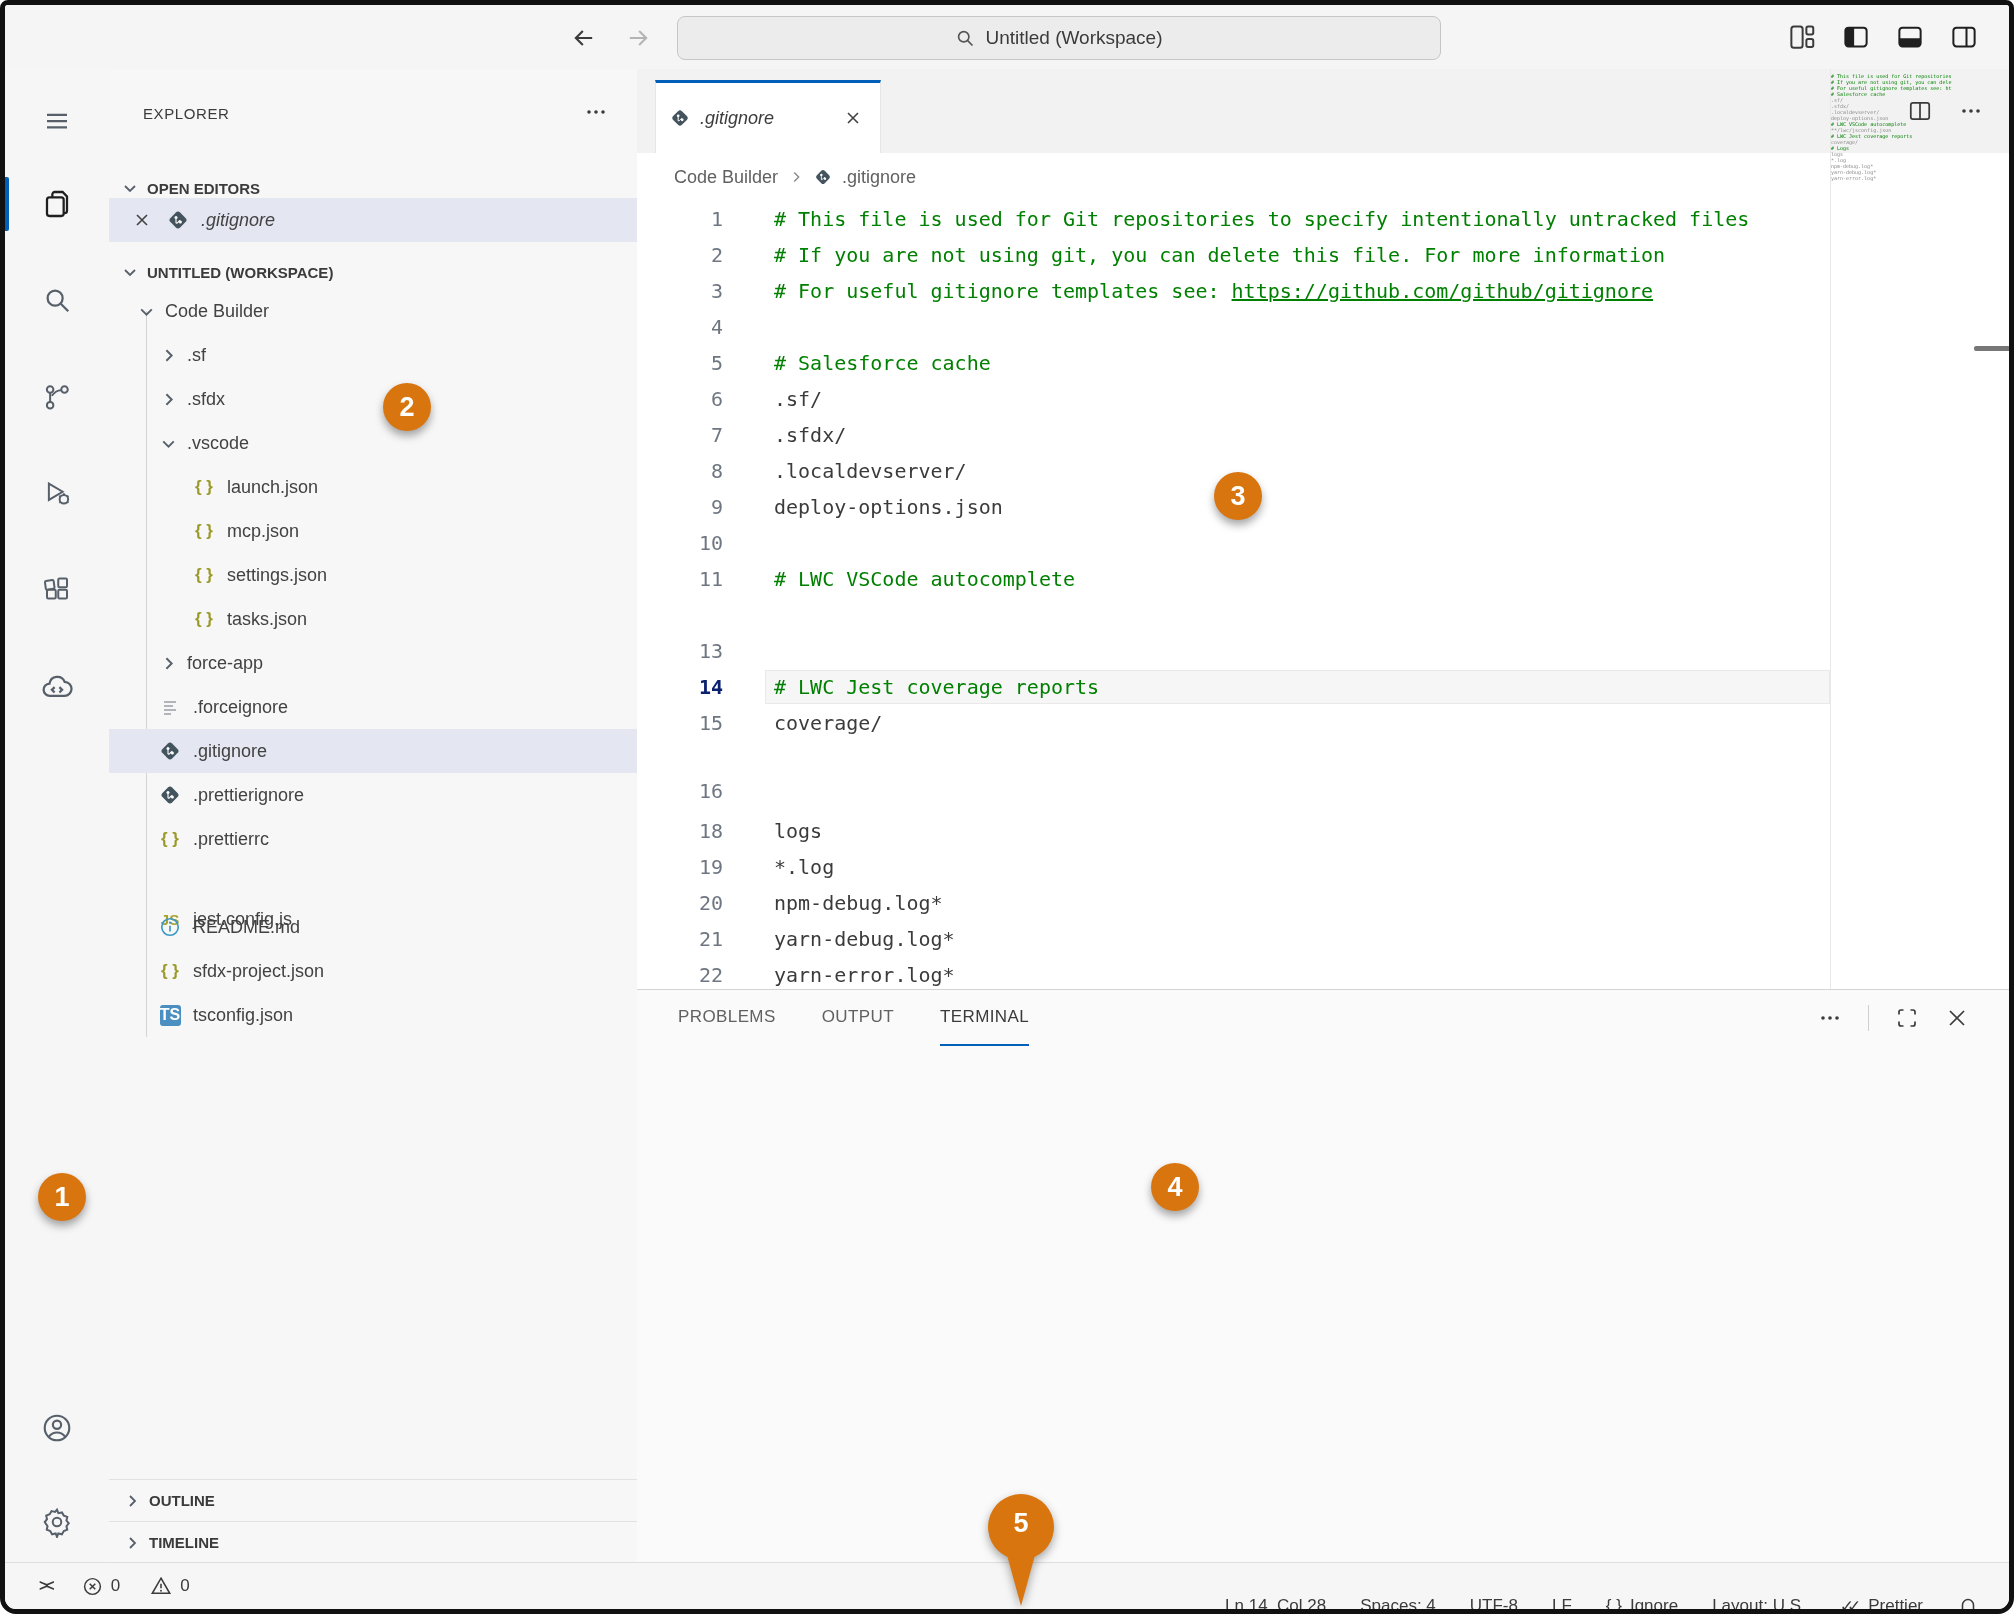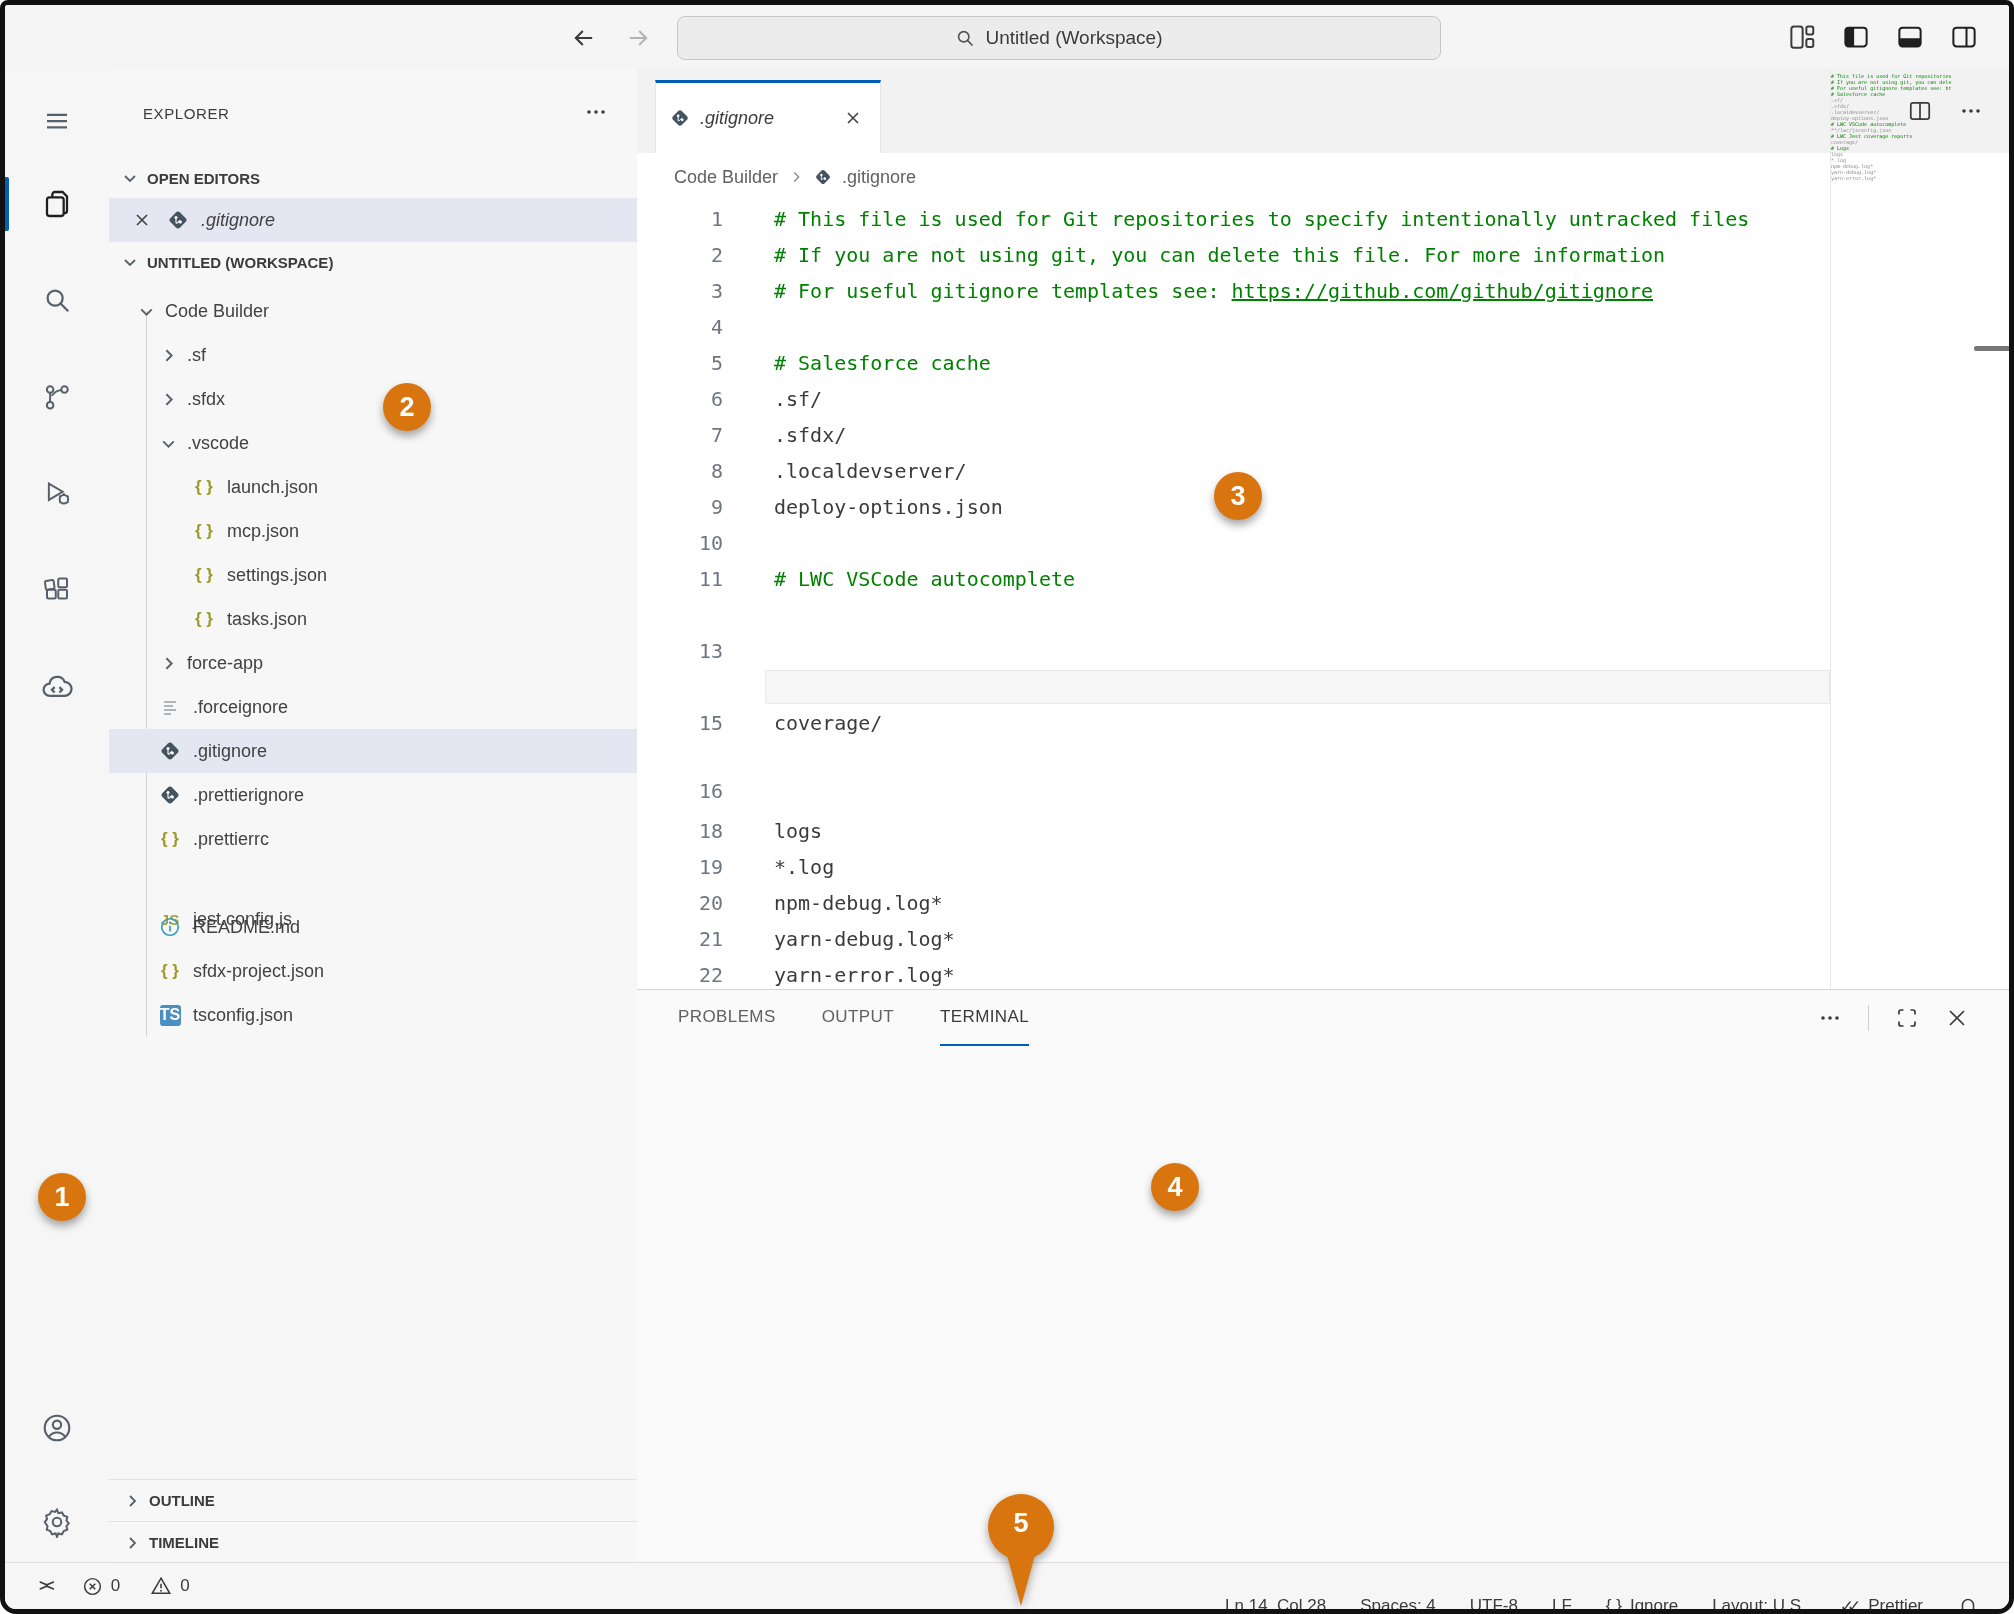--- a/index.html
+++ b/index.html
@@ -23,21 +23,21 @@
   
   .activitybar{position:absolute;left:0;top:0;bottom:0;width:104px;background:#f6f6f6;border-right:1px solid #e2e2e2;}
   .act-item{position:absolute;left:28px;width:48px;height:48px;display:flex;align-items:center;justify-content:center;color:#57606a;}
   .act-item.active{color:#1f1f1f;}
   .act-indicator{position:absolute;left:0;width:4px;height:54px;background:var(--accent);border-radius:0 2px 2px 0;}
 
   
   .sidebar{position:absolute;left:104px;top:0;bottom:0;width:528px;background:#f7f7f7;border-right:1px solid #e2e2e2;overflow:hidden;}
   .sb-title{position:absolute;left:34px;top:36px;font-size:15px;letter-spacing:.6px;color:#3b3b3b;}
   .sb-more{position:absolute;left:470px;top:28px;width:34px;height:30px;display:flex;align-items:center;justify-content:center;color:#3b3b3b;}
-  .sb-section{position:absolute;left:0;right:0;height:38px;display:flex;align-items:center;gap:8px;padding-left:12px;
+  .sb-section{position:absolute;left:0;right:0;height:38px;display:flex;align-items:flex-end;gap:8px;padding-left:12px;
     font-weight:bold;font-size:15px;color:#3b3b3b;box-sizing:border-box;}
   .sb-row{position:absolute;left:0;right:0;height:44px;display:flex;align-items:center;font-size:18px;color:#424242;}
   .sb-row .chev{width:22px;height:22px;display:flex;align-items:center;justify-content:center;color:#57606a;flex:0 0 auto;}
   .sb-row .ficon{width:26px;height:24px;display:flex;align-items:center;justify-content:center;margin-right:10px;flex:0 0 auto;}
   .sb-row.sel{background:var(--selection);}
   .indent-guide{position:absolute;width:1px;background:#d4d4d4;}
   .sb-bottom{position:absolute;left:0;right:0;height:42px;border-top:1px solid #e2e2e2;display:flex;align-items:center;gap:8px;
     padding-left:14px;font-weight:bold;font-size:15px;color:#3b3b3b;box-sizing:border-box;background:#f7f7f7;}
   .x-icon{width:26px;height:26px;display:flex;align-items:center;justify-content:center;color:#424242;}
   .italic{font-style:italic;}
@@ -509,20 +509,24 @@
             </div>
             <div class="cline comment" style="top: 360px;">
               <span class="gut">11</span>
               <span class="txt"># LWC VSCode autocomplete</span>
             </div>
             <div class="cline " style="top: 432px;">
               <span class="gut">13</span>
               <span class="txt"></span>
             </div>
             <div class="activeline-box" style="top: 469px;"></div>
+            <div class="cline comment activeline" style="top: 468px;">
+              <span class="gut">14</span>
+              <span class="txt"># LWC Jest coverage reports</span>
+            </div>
             <div class="cline " style="top: 504px;">
               <span class="gut">15</span>
               <span class="txt">coverage/</span>
             </div>
             <div class="cline " style="top: 572px;">
               <span class="gut">16</span>
               <span class="txt"></span>
             </div>
             <div class="cline " style="top: 612px;">
               <span class="gut">18</span>

